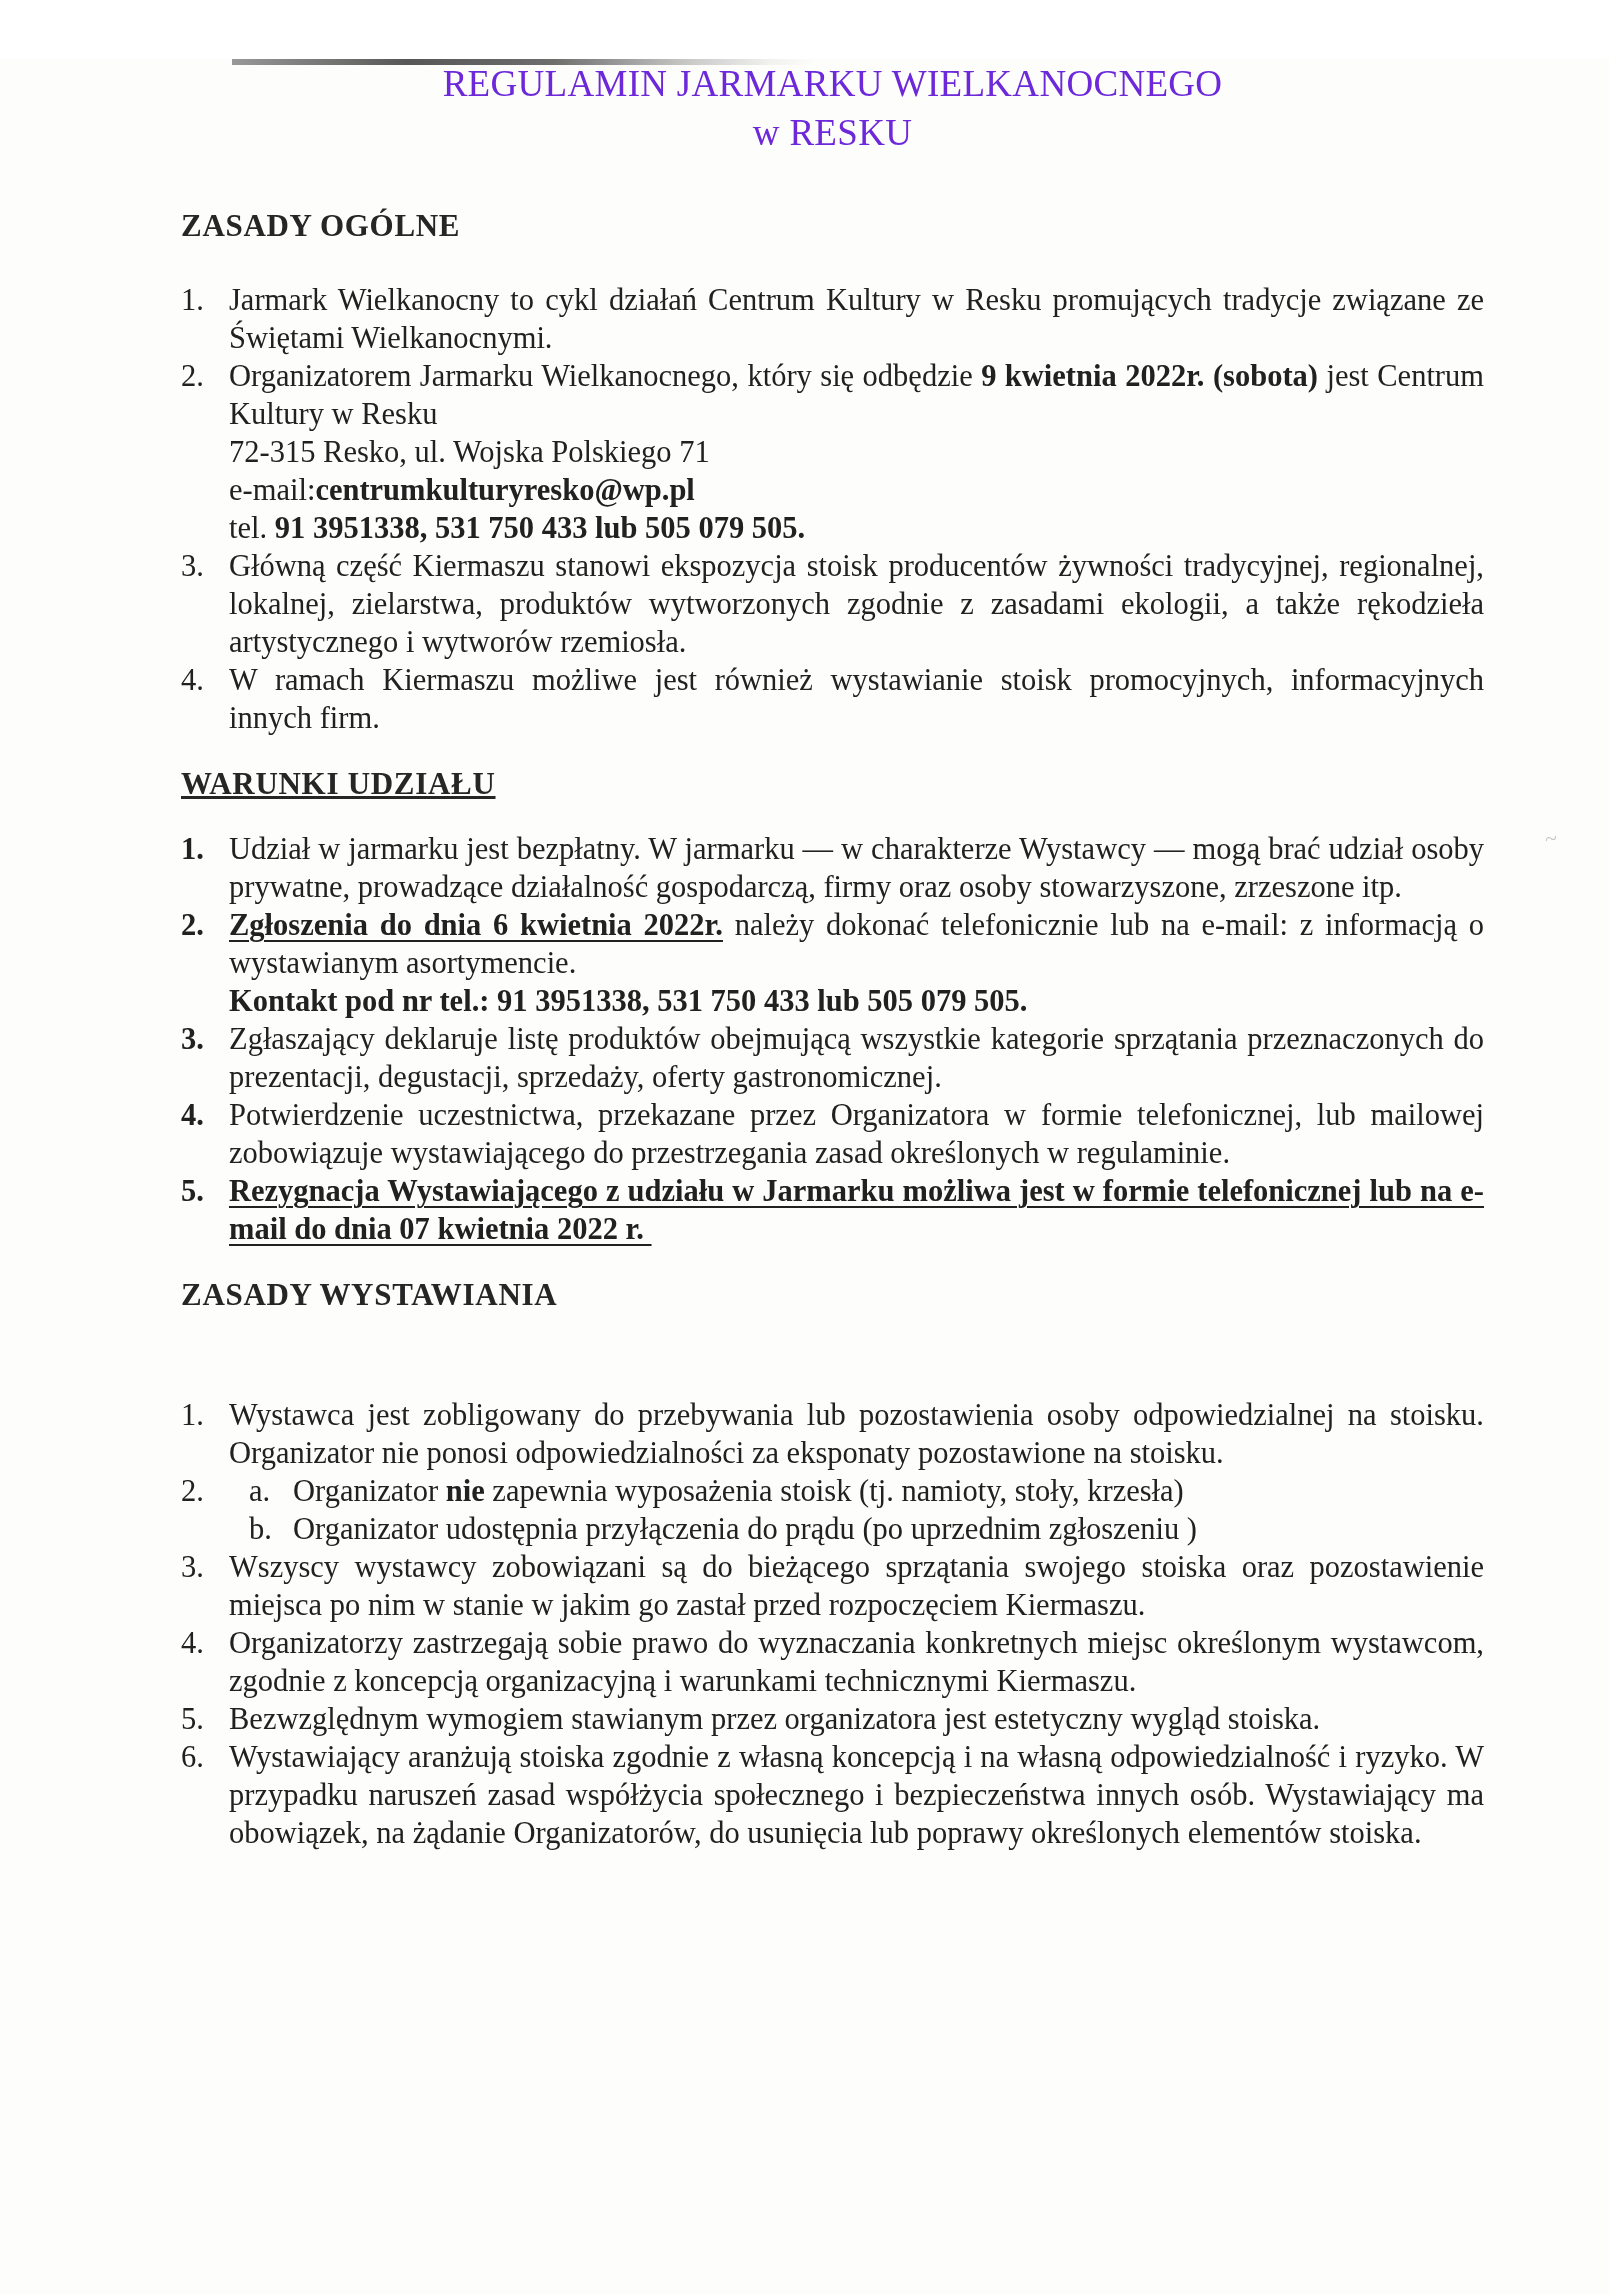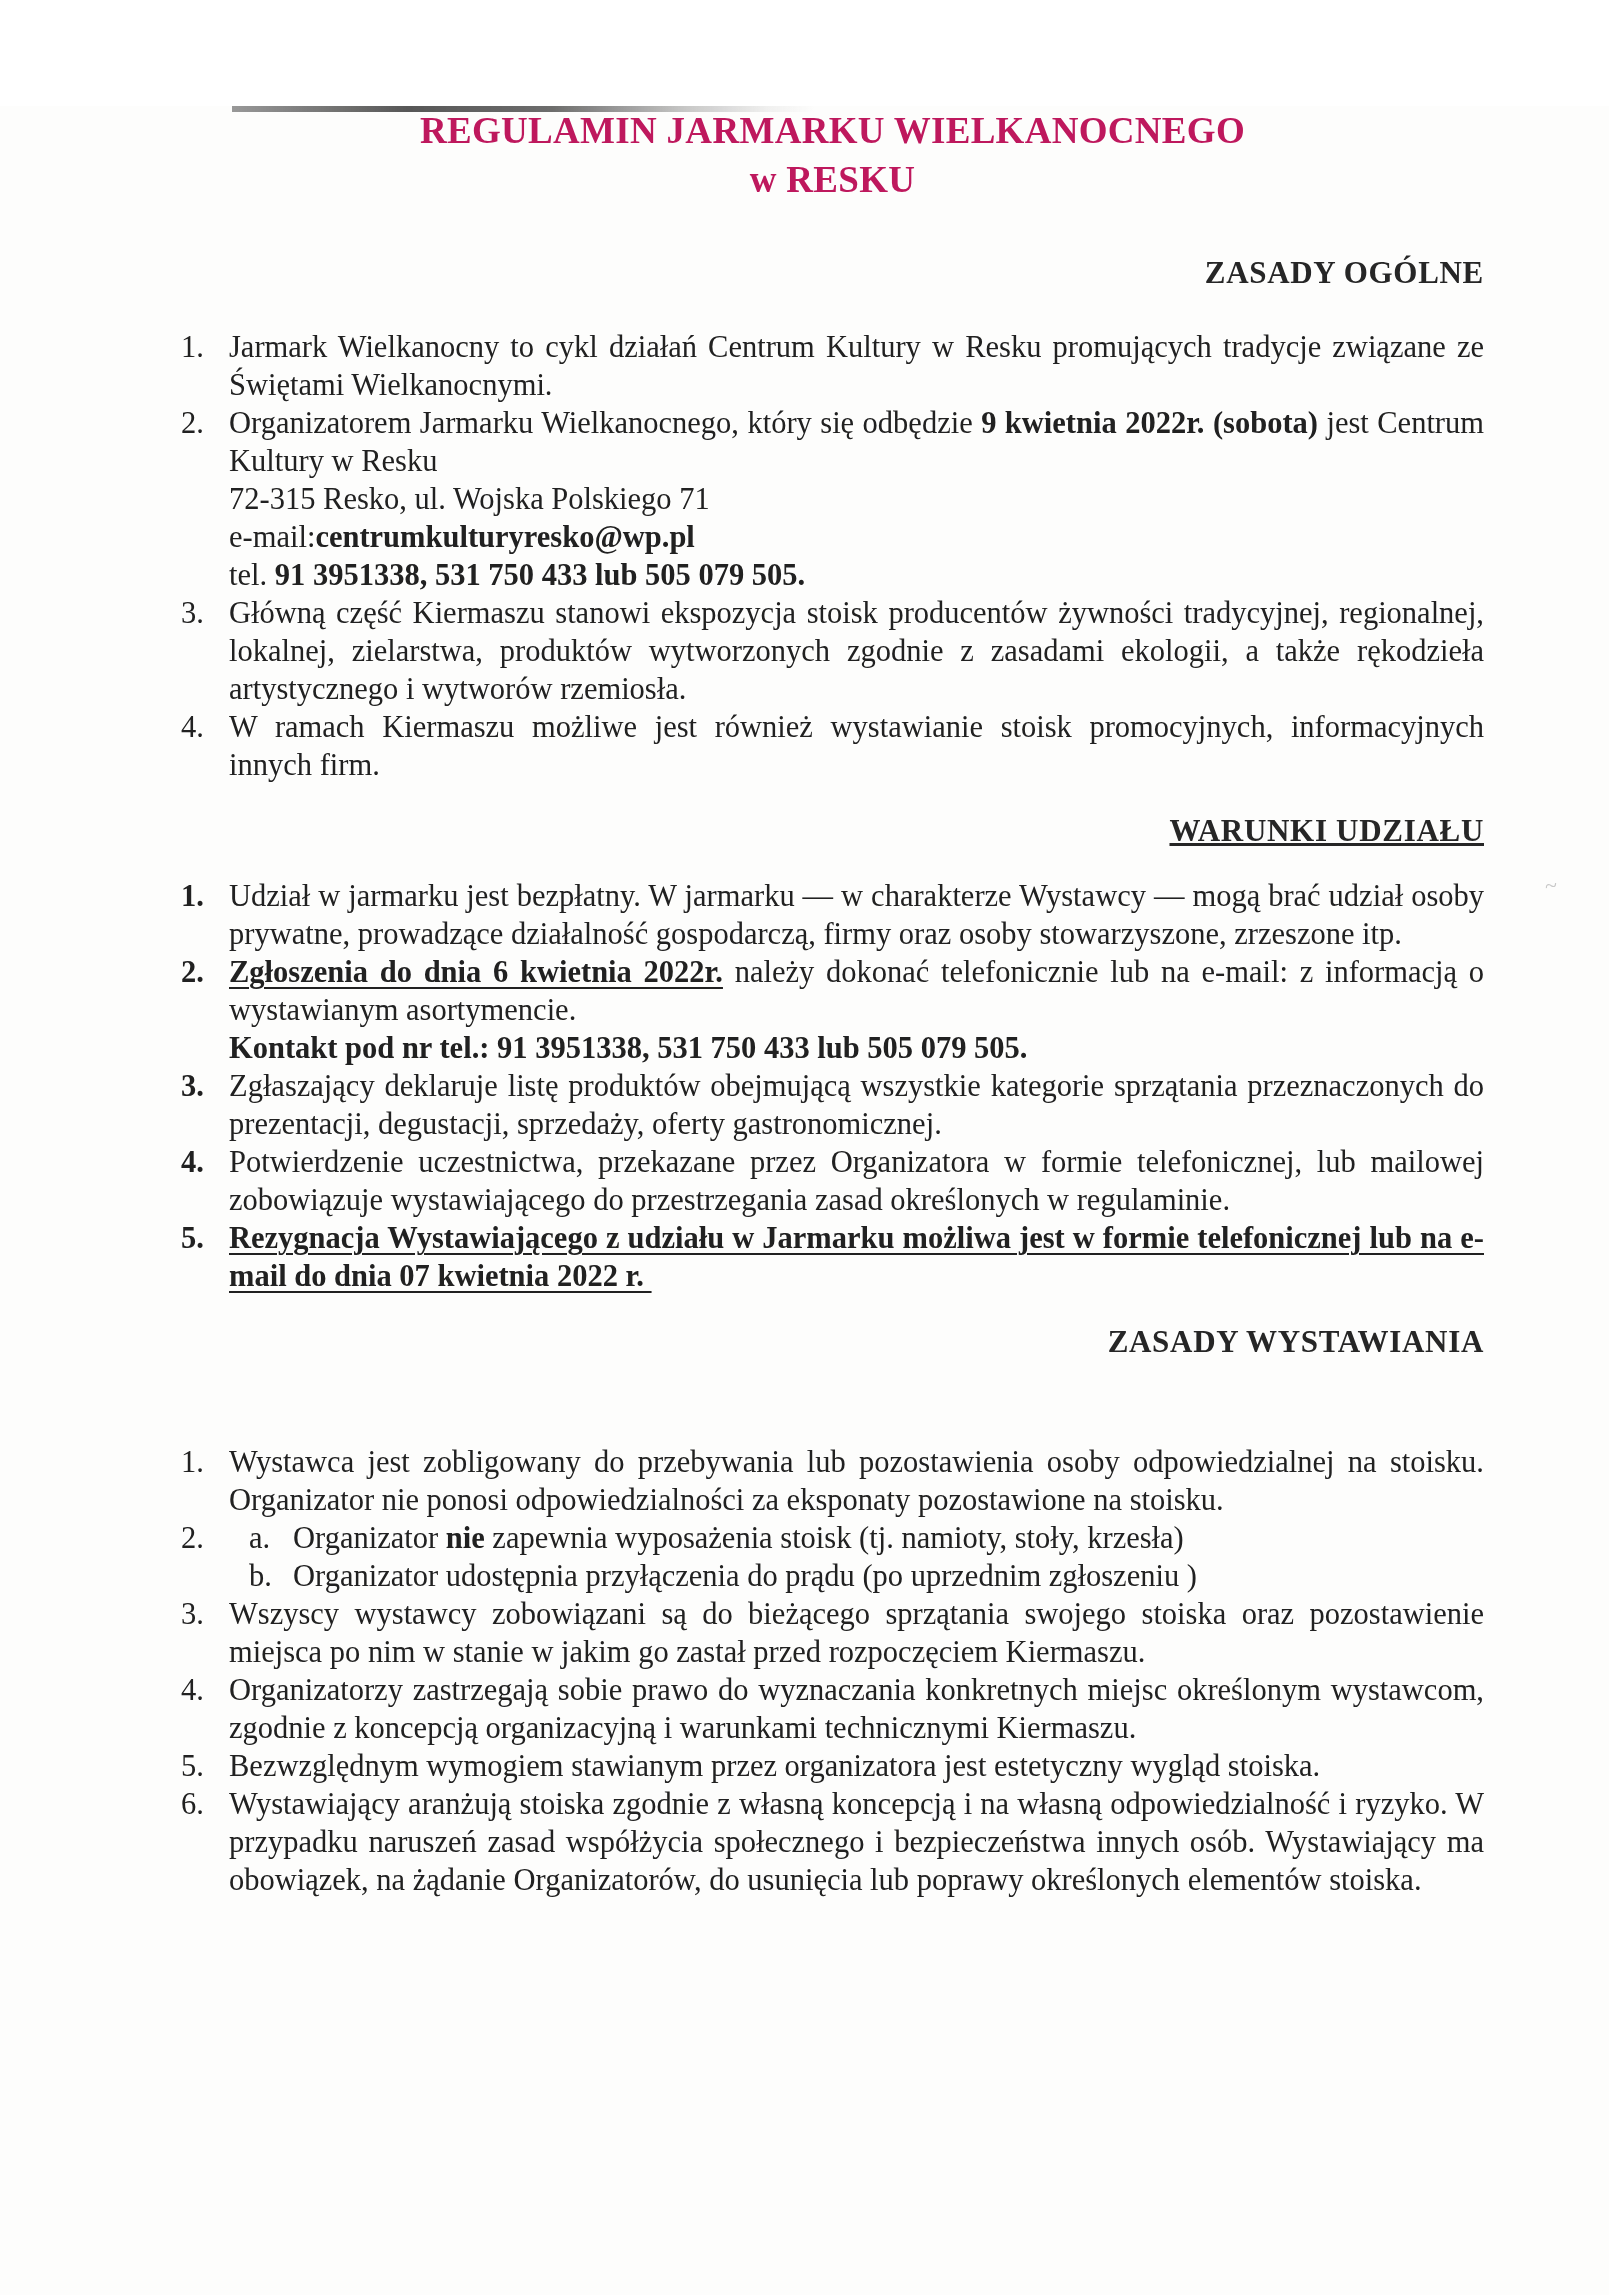--- a/index.html
+++ b/index.html
@@ -25,29 +25,29 @@
       rgba(70,70,70,.55) 0%, rgba(45,45,45,.8) 30%,
       rgba(60,60,60,.75) 55%, rgba(120,120,120,.4) 78%,
       rgba(170,170,170,.15) 92%, rgba(200,200,200,0) 100%);
     filter:blur(0.4px);
   }
   .scan-mark{
     position:absolute;right:52px;top:767px;
     color:#c9c9c9;font-size:22.5px;transform:rotate(-8deg);
   }
   .doc-title{
-    margin:106px 0 0 0;
+    margin:59px 0 0 0;
     text-align:center;
-    font-weight:bold;
+    font-weight:normal;
     font-size:37px;line-height:49px;
     letter-spacing:0.3px;
-    color:#be185d;
+    color:#6d28d9;
   }
   .section-heading{
-    text-align:right;
+    text-align:left;
     font-weight:bold;
     font-size:31px;line-height:38px;
     letter-spacing:0.7px;
     color:#262626;
   }
   .heading-1{margin-top:50px;}
   .heading-2{margin-top:28px;text-decoration:underline;}
   .heading-3{margin-top:28px;}
   .list{
     font-size:30.5px;line-height:38px;

